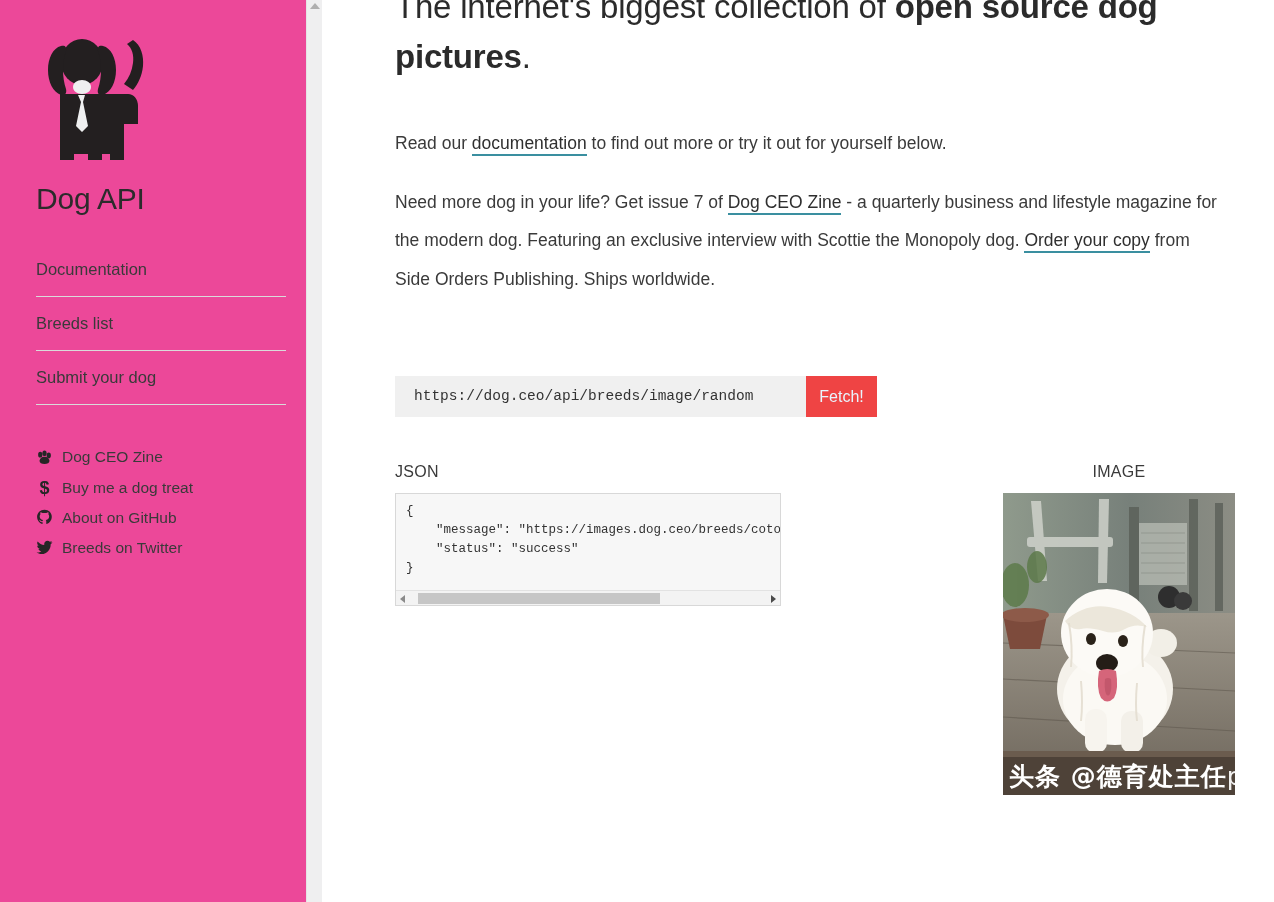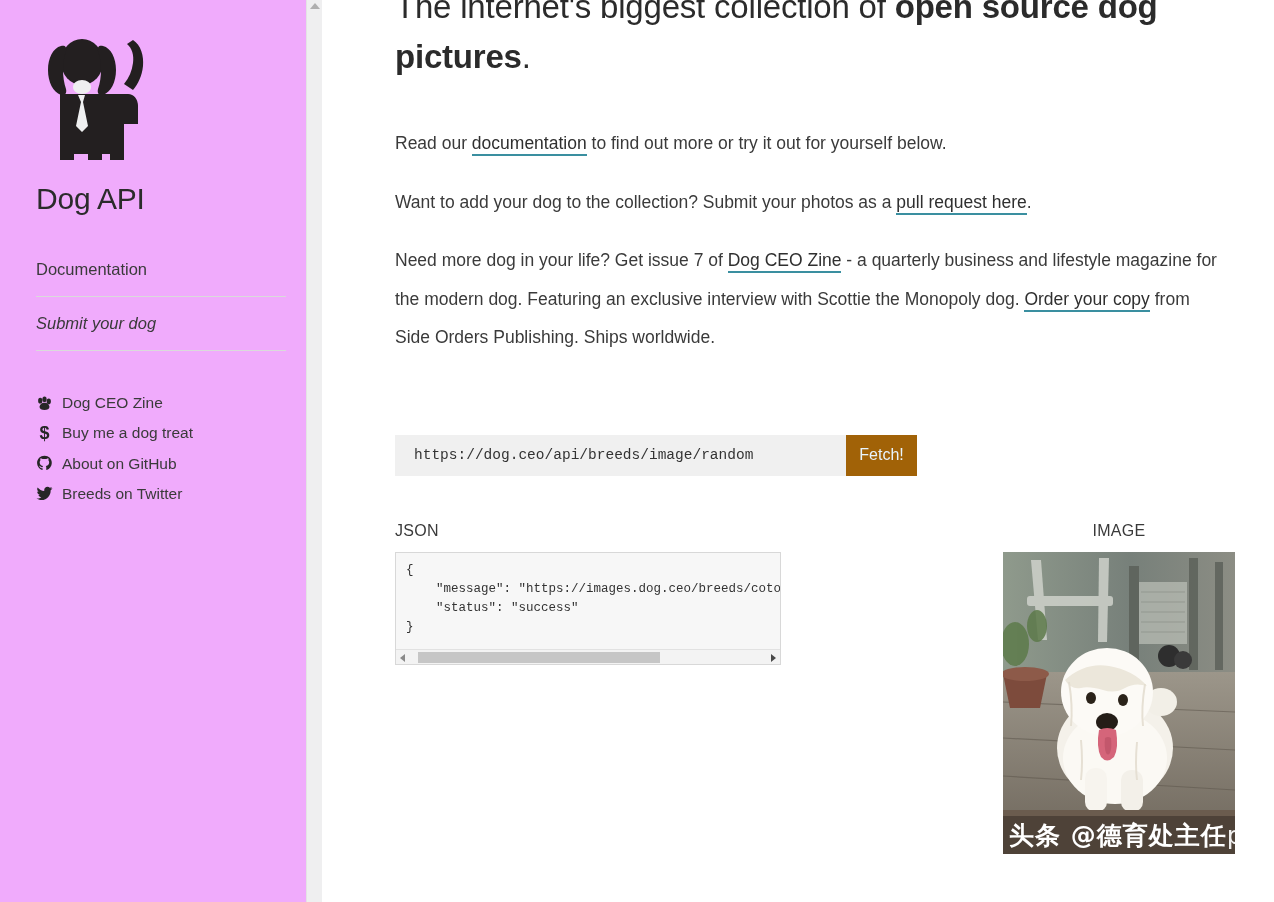--- a/index.html
+++ b/index.html
@@ -15,21 +15,21 @@
     width: 1274px; height: 902px;
     display: flex;
     background: #ffffff;
   }
 
   
   .sidebar {
     position: relative;
     width: 322px;
     height: 902px;
-    background: #f0abfc;
+    background: #ec4899;
     flex: 0 0 322px;
     padding: 0;
   }
   .sidebar-inner {
     padding: 28px 36px 0 36px;
   }
   .logo-wrap {
     width: 118px; height: 128px;
     margin-left: 2px;
     margin-top: 4px;
@@ -50,21 +50,21 @@
   .nav-item {
     display: block;
     font-size: 16.5px;
     color: #3a3a3a;
     text-decoration: none;
     padding: 0 0 18px 0;
     border-bottom: 1px solid #dadada;
     margin-bottom: 17px;
     line-height: 1.1;
   }
-  .nav-item:last-child { margin-bottom: 0; font-style: italic; }
+  .nav-item:last-child { margin-bottom: 0; }
 
   .social {
     margin-top: 42px;
   }
   .social-item {
     display: flex;
     align-items: center;
     gap: 9px;
     font-size: 15.5px;
     color: #3a3a3a;
@@ -139,38 +139,38 @@
     text-decoration: none;
     border-bottom: 2px solid #3a8fa0;
     padding-bottom: 1px;
   }
 
   
   .form-row {
     margin-top: 78px;
     display: flex;
     align-items: stretch;
-    width: 522px;
+    width: 482px;
     height: 41px;
   }
   .url-input {
     flex: 1 1 auto;
     background: #f0f0f0;
     border: none;
     outline: none;
     font-family: "Liberation Mono", monospace;
     font-size: 14.5px;
     color: #333333;
     padding: 0 14px 0 19px;
     height: 41px;
     line-height: 41px;
   }
   .fetch-btn {
     flex: 0 0 71px;
-    background: #a16207;
+    background: #ef4444;
     color: #e8f4fd;
     border: none;
     font-family: "Liberation Sans", sans-serif;
     font-size: 16px;
     cursor: pointer;
     height: 41px;
     padding: 0;
   }
 
   
@@ -290,20 +290,21 @@
 
             <path d="M40 63 l7 0 l-2 7 l5 24 l-6 6 l-6 -6 l5 -24 z" fill="#efeff0"></path>
           </g>
         </svg>
       </div>
 
       <h1 class="site-title">Dog API</h1>
 
       <nav class="nav">
         <a class="nav-item" href="#">Documentation</a>
+        <a class="nav-item" href="#">Breeds list</a>
         <a class="nav-item" href="#">Submit your dog</a>
       </nav>
 
       <div class="social">
 
         <a class="social-item" href="#">
           <span class="sicon">
             <svg viewBox="0 0 24 24">
                 <ellipse cx="6" cy="8" rx="3" ry="4"></ellipse>
                 <ellipse cx="12" cy="6" rx="3" ry="4"></ellipse>
@@ -346,21 +347,20 @@
       <div class="sb-arrow-up"></div>
     </div>
   </aside>
 
   <main class="main">
 
     <h2 class="hero"><span>The internet's biggest collection of </span><b>open source dog pictures</b><span>.</span></h2>
 
     <p class="para p1"><span>Read our </span><a class="ilink" href="#">documentation</a><span> to find out more or try it out for yourself below.</span></p>
 
-    <p class="para p2"><span>Want to add your dog to the collection? Submit your photos as a </span><a class="ilink" href="#">pull request here</a><span>.</span></p>
 
     <p class="para p3"><span>Need more dog in your life? Get issue 7 of </span><a class="ilink" href="#">Dog CEO Zine</a><span> - a quarterly business and lifestyle magazine for the modern dog. Featuring an exclusive interview with Scottie the Monopoly dog. </span><a class="ilink" href="#">Order your copy</a><span> from Side Orders Publishing. Ships worldwide.</span></p>
 
     <div class="form-row">
       <input class="url-input" type="text" value="https://dog.ceo/api/breeds/image/random" style="">
       <button class="fetch-btn">Fetch!</button>
     </div>
 
     <div class="results">
 

